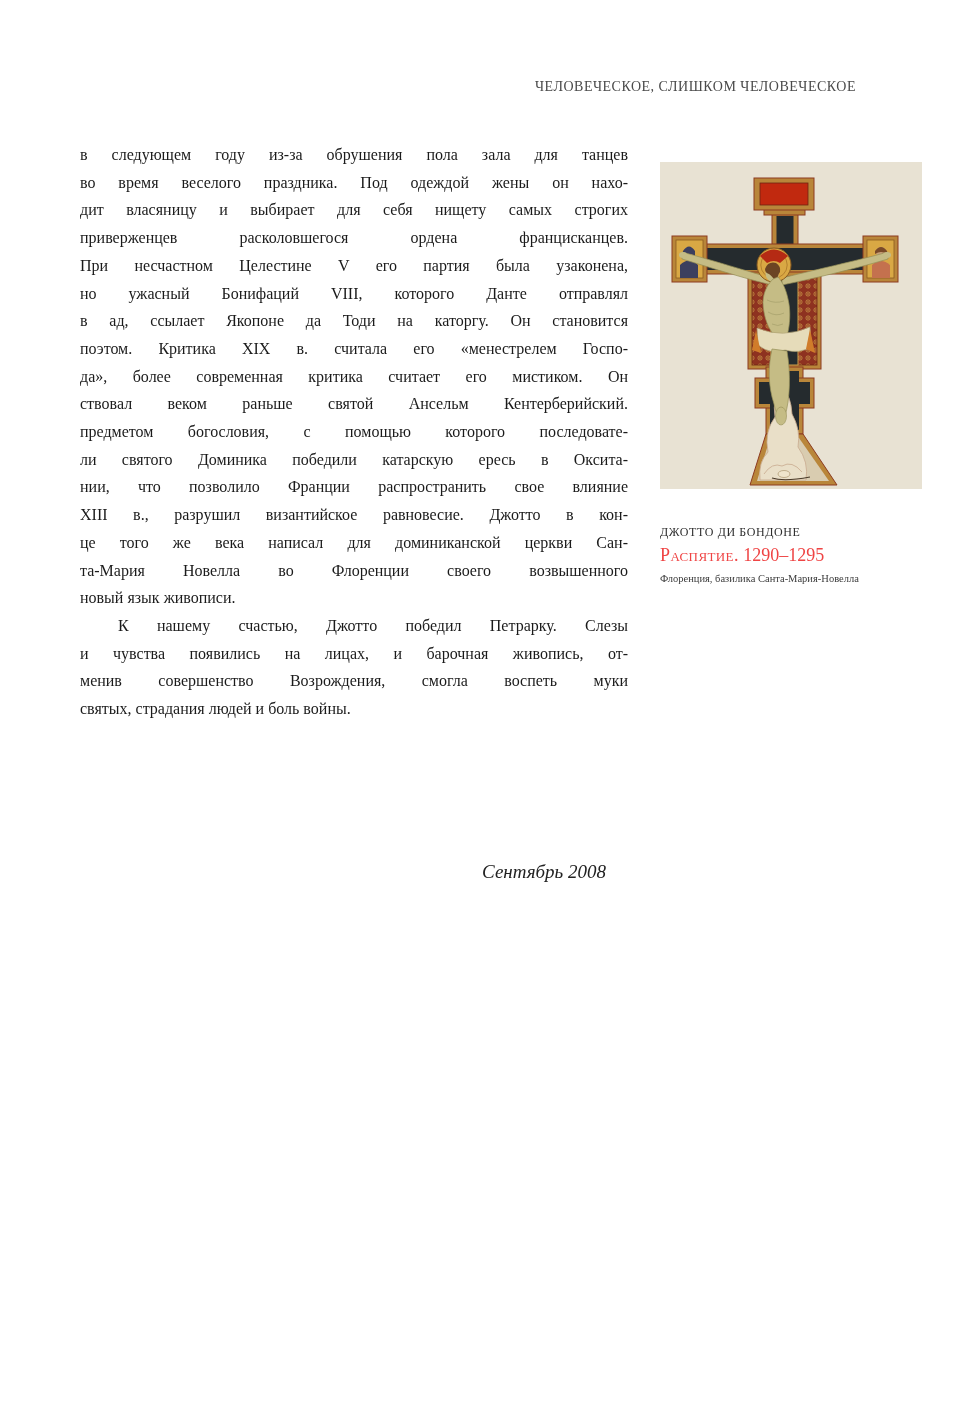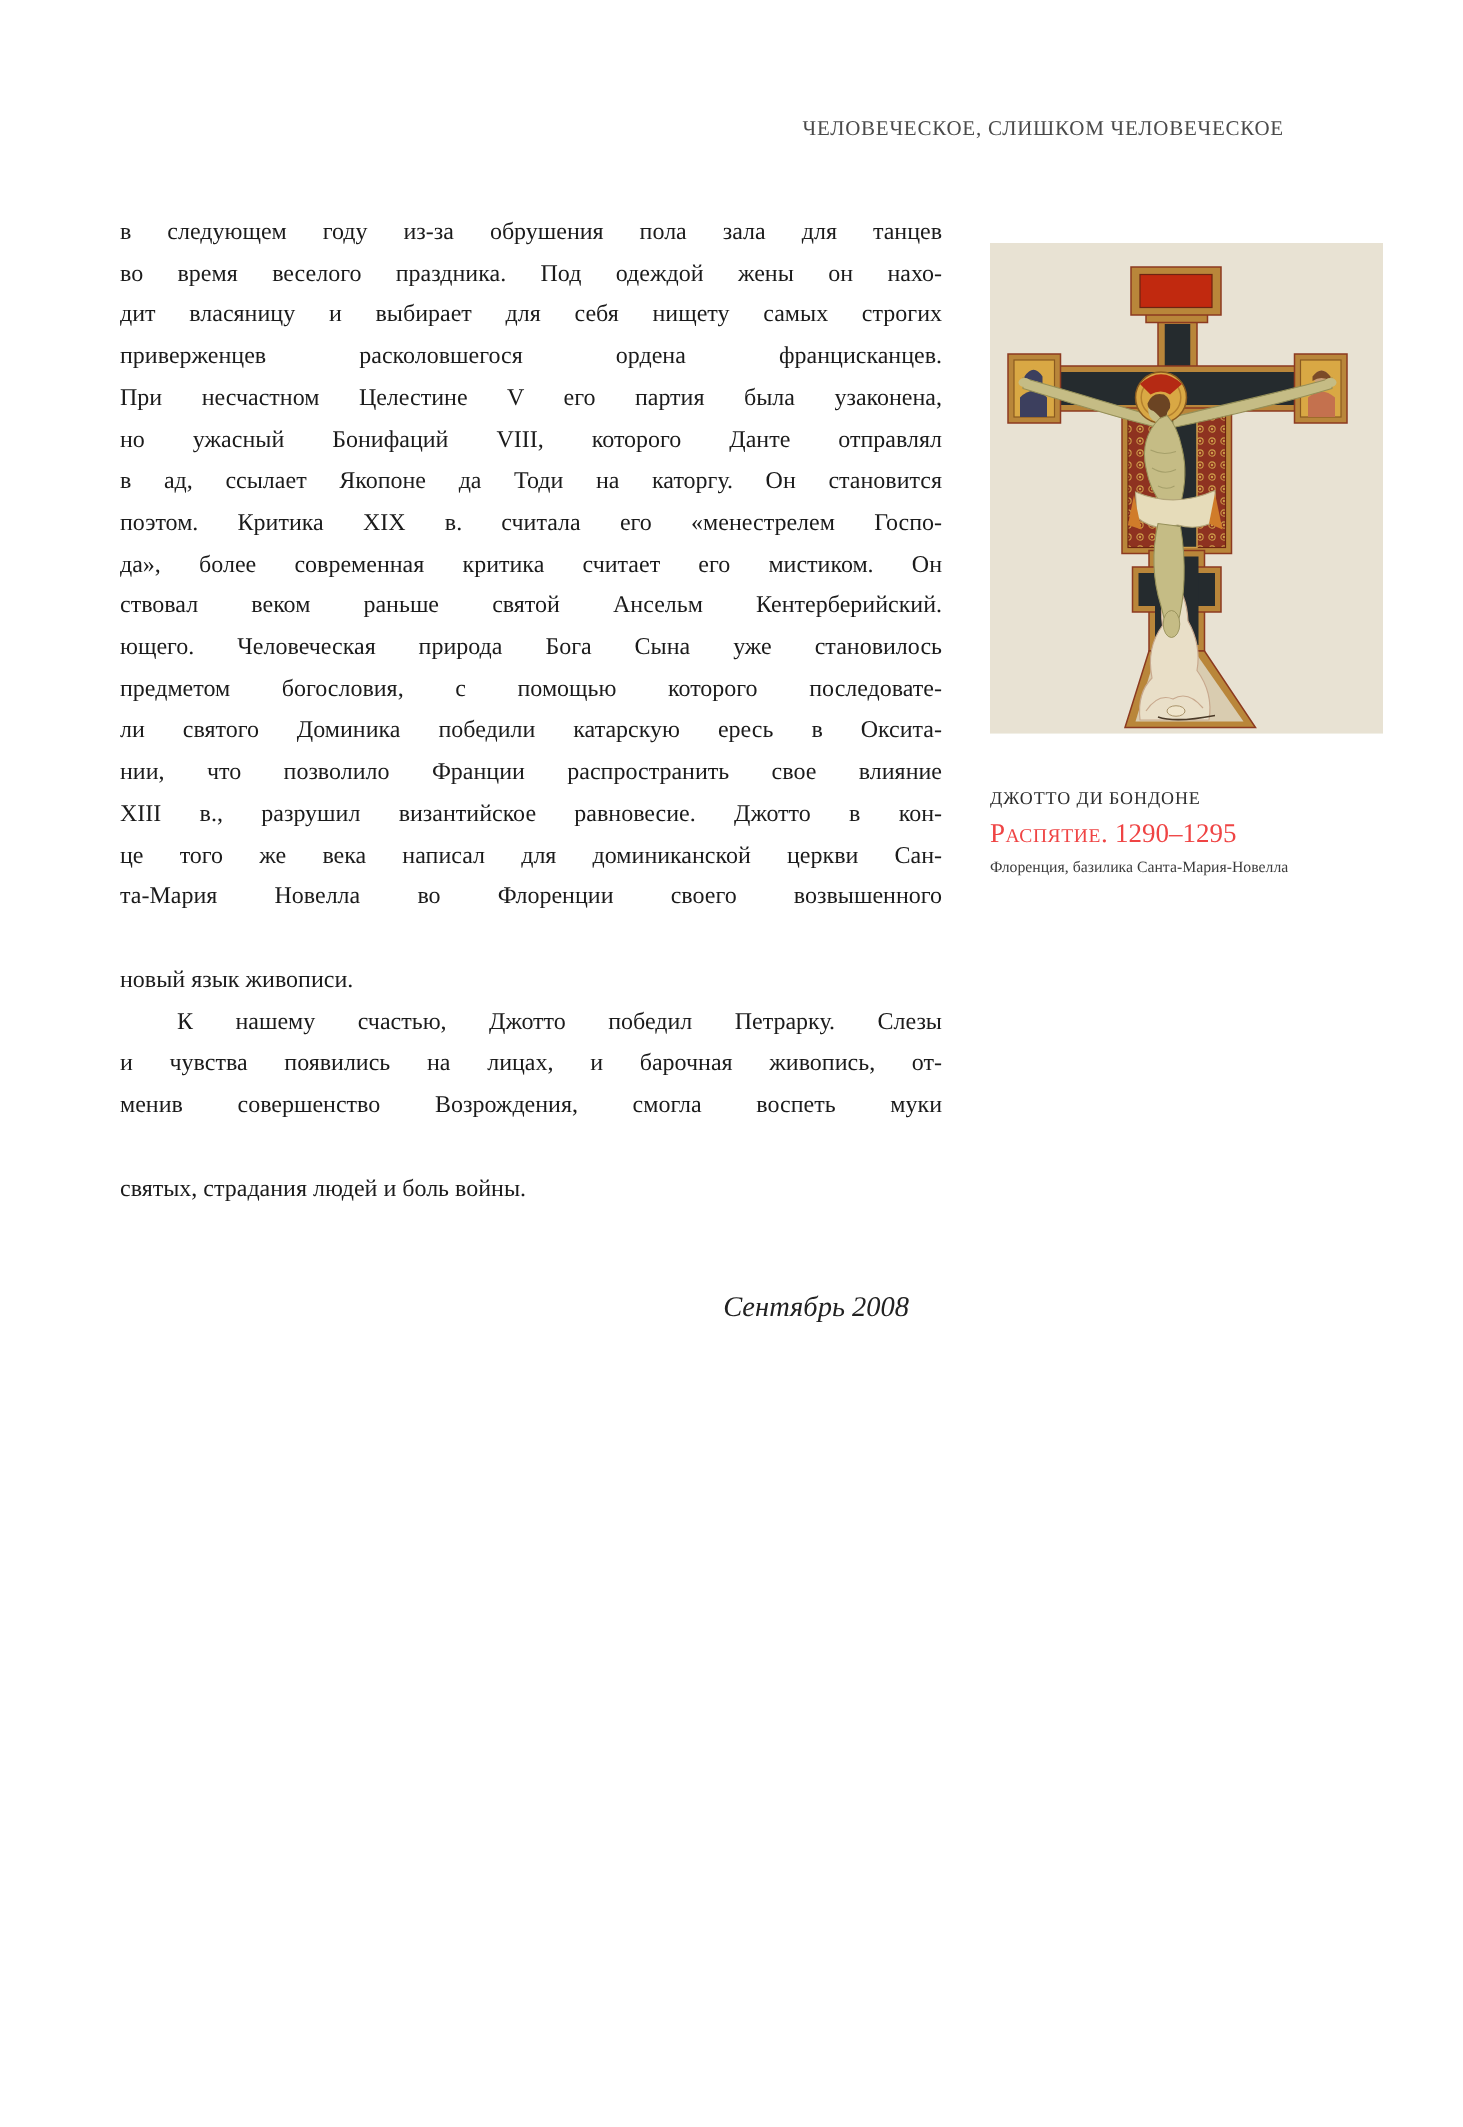--- a/index.html
+++ b/index.html
@@ -11,21 +11,21 @@
     position:absolute; left:535px; top:79px; width:220px;
     font-size:14px; letter-spacing:0.5px; color:#4a4a4a;
     text-align:center; white-space:nowrap;
     font-family:"Liberation Serif", serif;
   }
   .text-block {
     position:absolute; left:80px; top:141px; width:548px;
     font-size:16px; line-height:27.7px;
   }
   .text-block .line { text-align:justify; text-align-last:justify; white-space:normal; }
-  .text-block .line.last { text-align-last:left;margin-top:28px; }
+  .text-block .line.last { text-align-last:left; }
   .text-block .line.indent { text-indent:38px; }
   .date-line {
     position:absolute; left:80px; top:861px; width:526px;
     text-align:right; font-style:italic; font-size:19px; color:#222222;
   }
   .artwork {
     position:absolute; left:643px; top:145px; width:262px; margin:17px;
   }
   .artwork-canvas {
     width:262px; height:327px; background:var(--panel-bg,#e8e2d3); overflow:hidden;
@@ -49,21 +49,20 @@
       <div class="line">в следующем году из-за обрушения пола зала для танцев</div>
       <div class="line">во время веселого праздника. Под одеждой жены он нахо-</div>
       <div class="line">дит власяницу и выбирает для себя нищету самых строгих</div>
       <div class="line">приверженцев расколовшегося ордена францисканцев.</div>
       <div class="line">При несчастном Целестине V его партия была узаконена,</div>
       <div class="line">но ужасный Бонифаций VIII, которого Данте отправлял</div>
       <div class="line">в ад, ссылает Якопоне да Тоди на каторгу. Он становится</div>
       <div class="line">поэтом. Критика XIX в. считала его «менестрелем Госпо-</div>
       <div class="line">да», более современная критика считает его мистиком. Он</div>
       <div class="line">ствовал веком раньше святой Ансельм Кентерберийский.</div>
-      <div class="line">ющего. Человеческая природа Бога Сына уже становилось</div>
       <div class="line">предметом богословия, с помощью которого последовате-</div>
       <div class="line">ли святого Доминика победили катарскую ересь в Оксита-</div>
       <div class="line">нии, что позволило Франции распространить свое влияние</div>
       <div class="line">XIII в., разрушил византийское равновесие. Джотто в кон-</div>
       <div class="line">це того же века написал для доминиканской церкви Сан-</div>
       <div class="line">та-Мария Новелла во Флоренции своего возвышенного</div>
       <div class="line last">новый язык живописи.</div>
       <div class="line indent">К нашему счастью, Джотто победил Петрарку. Слезы</div>
       <div class="line">и чувства появились на лицах, и барочная живопись, от-</div>
       <div class="line">менив совершенство Возрождения, смогла воспеть муки</div>

